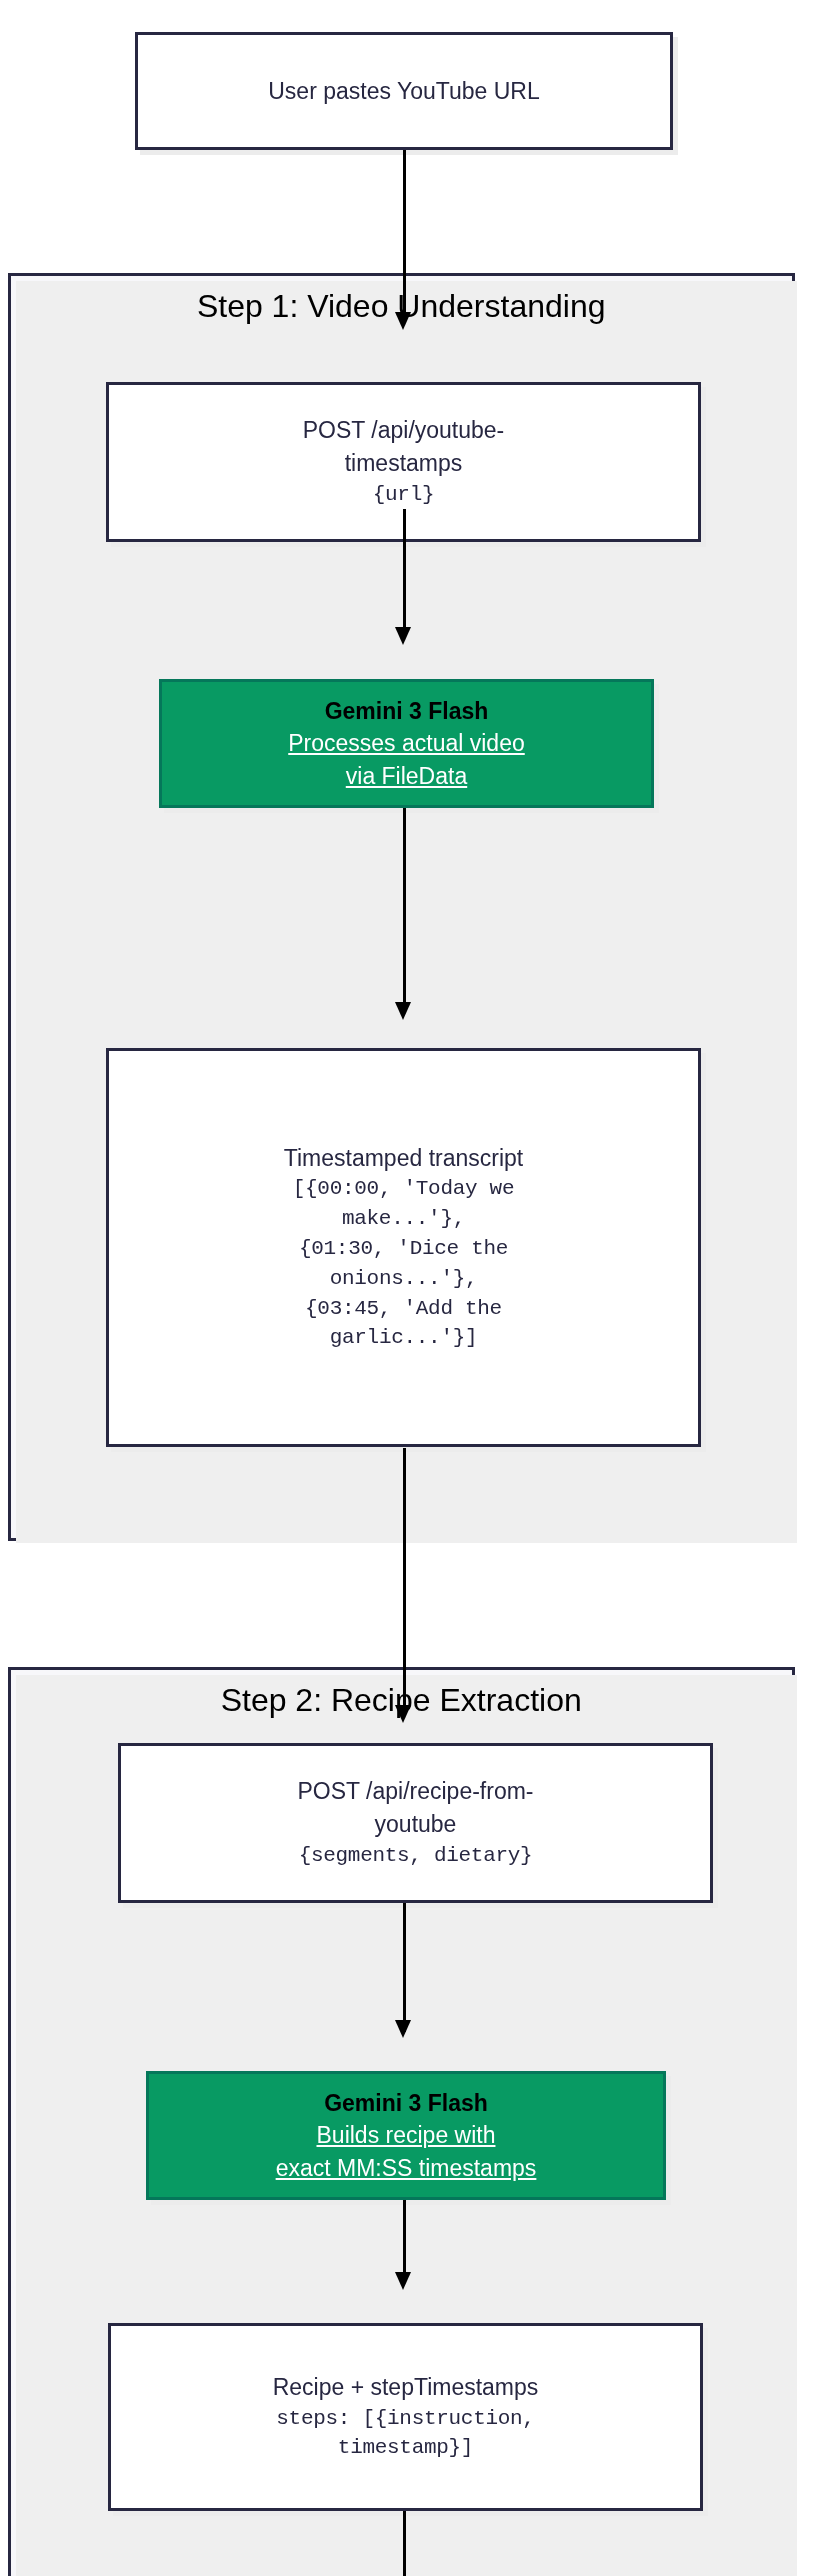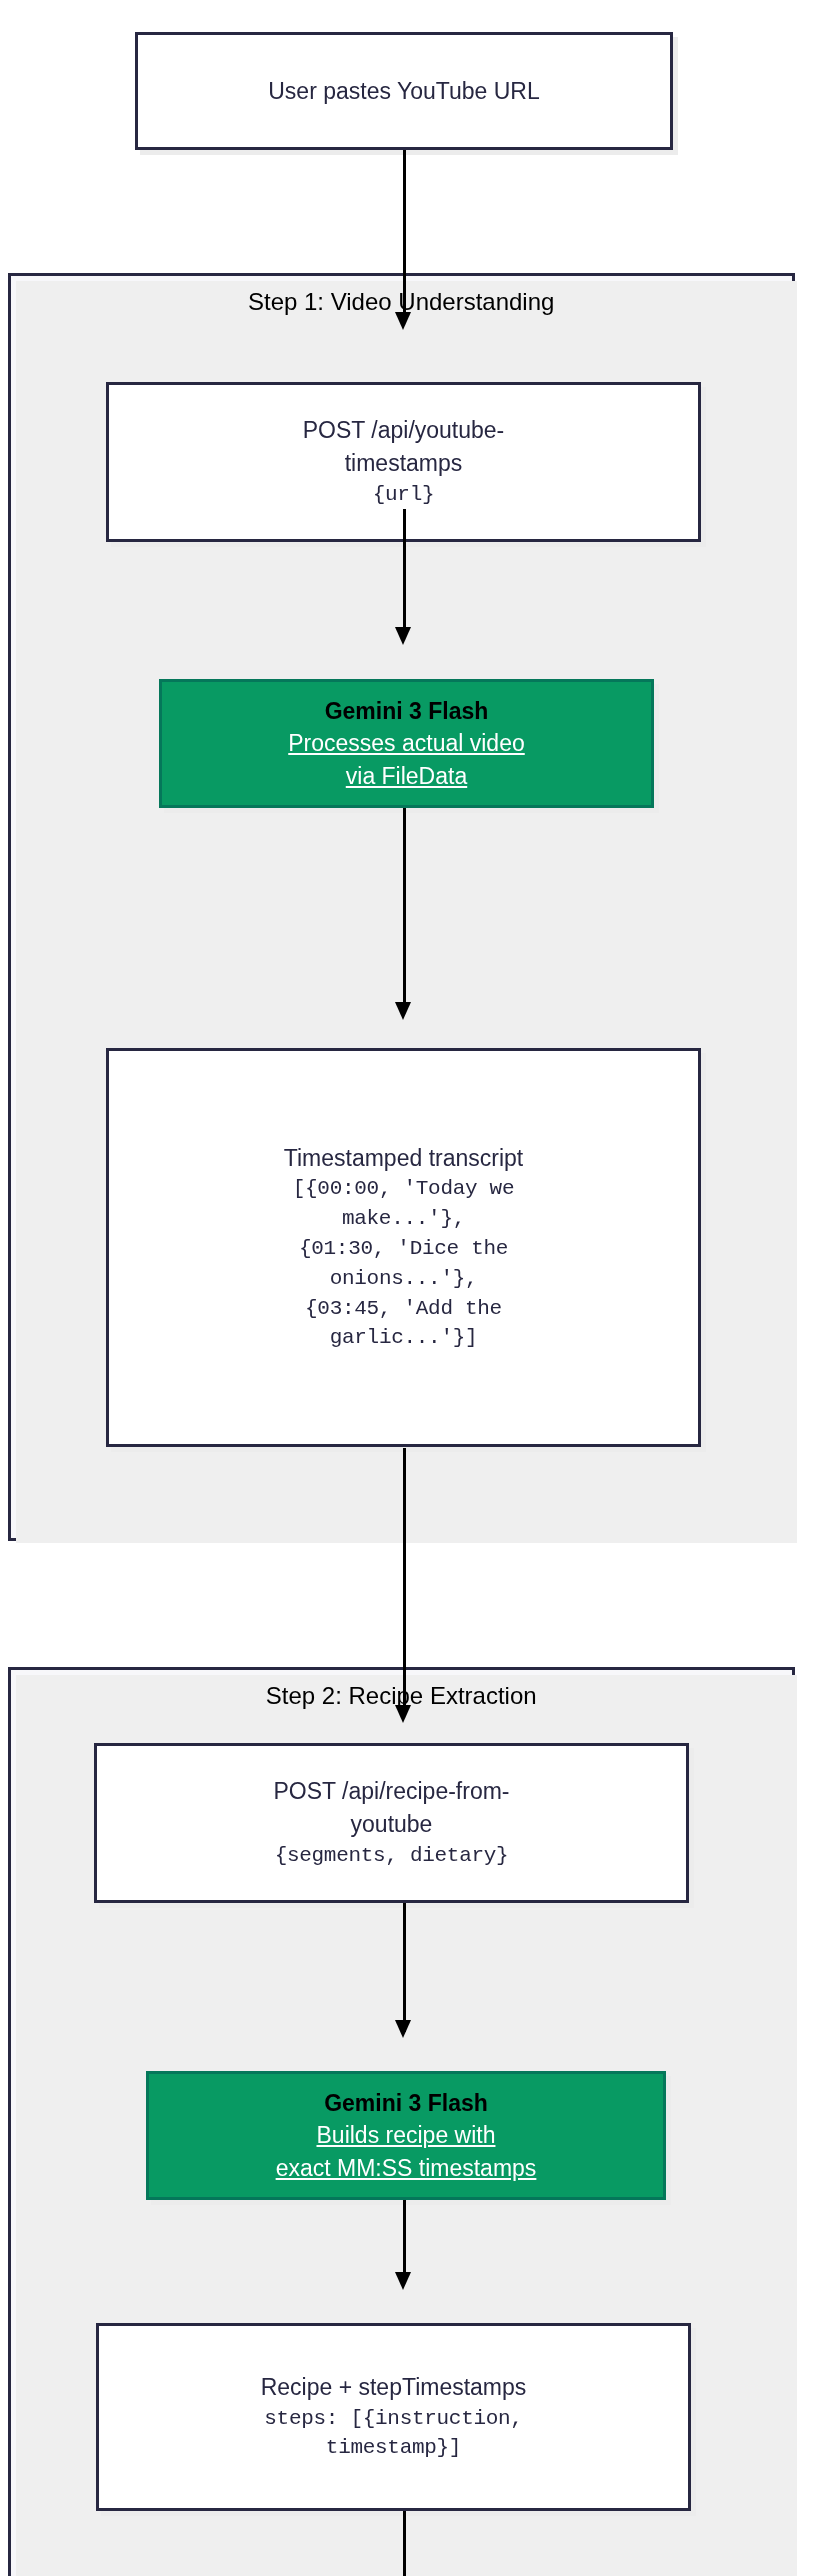--- a/index.html
+++ b/index.html
@@ -99,21 +99,21 @@
     z-index: -1;
   }
   .cluster-label {
     position: absolute;
     width: 100%;
     text-align: center;
     top: 12.4px;
     left: 0;
     font-family: "Liberation Sans", sans-serif;
     font-stretch: condensed;
-    font-size: 24px;
+    font-size: 32px;
     color: #000000;
     z-index: 3;
   }
 
   
   .edge {
     position: absolute;
     background: #000000;
     width: 2.6px;
     z-index: 6;
@@ -189,21 +189,21 @@
   </div>
 
   <div class="edge" style="left:403px; top:1448px; height:265px;"></div>
   <div class="arrowhead" style="left:395px; top:1705px;"></div>
 
   <div class="cluster" style="left:7.7px; top:1667px; width:787px; height:1055px;">
     <div class="cshadow"></div>
     <div class="cluster-label">Step 2: Recipe Extraction</div>
   </div>
 
-  <div class="node node-plain" style="left:94px; top:1743px; width:595px; height:160px;">
+  <div class="node node-plain" style="left:118px; top:1743px; width:595px; height:160px;">
     <div class="shadow"></div>
     <div class="body"></div>
     <div class="nlines">
       <span class="ln t-sans">POST /api/recipe-from-</span>
       <span class="ln t-sans">youtube</span>
       <span class="ln t-mono">{segments, dietary}</span>
     </div>
   </div>
 
   <div class="edge" style="left:403px; top:1903px; height:129px;"></div>
@@ -215,21 +215,21 @@
     <div class="nlines">
       <span class="ln t-white-b">Gemini 3 Flash</span>
       <span class="ln t-white">Builds recipe with</span>
       <span class="ln t-white">exact MM:SS timestamps</span>
     </div>
   </div>
 
   <div class="edge" style="left:403px; top:2200px; height:82px;"></div>
   <div class="arrowhead" style="left:395px; top:2272px;"></div>
 
-  <div class="node node-plain" style="left:96px; top:2323px; width:595px; height:188px;">
+  <div class="node node-plain" style="left:108px; top:2323px; width:595px; height:188px;">
     <div class="shadow"></div>
     <div class="body"></div>
     <div class="nlines">
       <span class="ln t-sans">Recipe + stepTimestamps</span>
       <span class="ln t-mono">steps: [{instruction,</span>
       <span class="ln t-mono">timestamp}]</span>
     </div>
   </div>
 
   <div class="edge" style="left:403px; top:2511px; height:319px;"></div>

